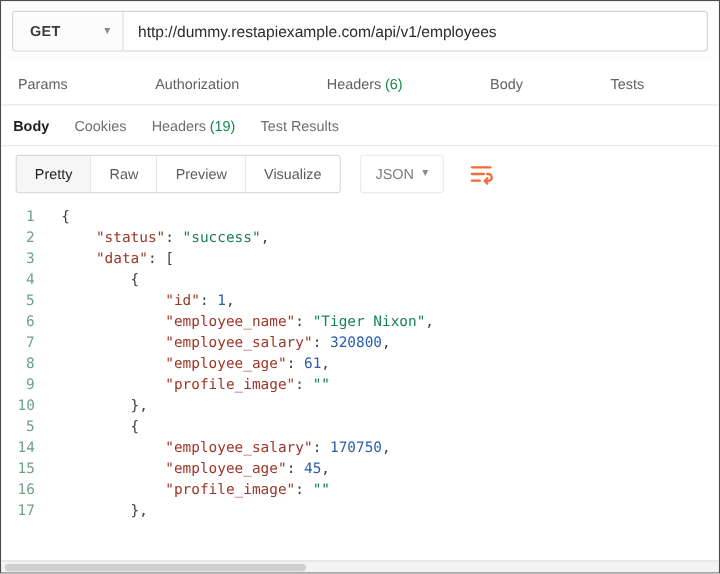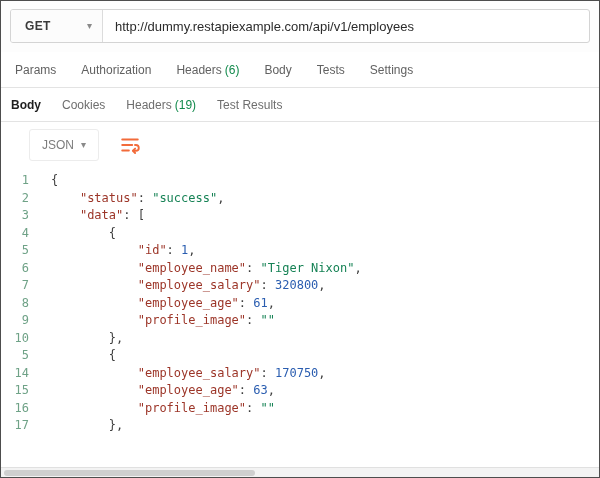--- a/index.html
+++ b/index.html
@@ -38,20 +38,21 @@
     padding: 0 12px; font-size: 13px; color: #2c2c2c;
     white-space: nowrap; overflow: hidden;
   }
 
   
   .req-tabs {
     display: flex; align-items: center;
     height: 36px; padding: 0 14px;
     border-bottom: 1px solid #e3e3e3;
     background: #fff;
+    gap: 48px;
   }
   .req-tab {
     font-size: 12px; color: #616161;
     margin-right: 25px; cursor: pointer; white-space: nowrap;
   }
   .req-tab:last-child { margin-right: 17px; }
   .tab-count { color: var(--count-green, #128a4c); margin-left: 3px; }
 
   
   .res-tabs {
@@ -155,20 +156,26 @@
     </div>
 
   <div class="res-tabs" id="res-tabs">
       <div class="res-tab active"><span>Body</span></div>
       <div class="res-tab"><span>Cookies</span></div>
       <div class="res-tab"><span>Headers</span><span class="tab-count">(19)</span></div>
       <div class="res-tab"><span>Test Results</span></div>
     </div>
 
   <div class="toolbar">
+    <div class="view-group" id="view-group">
+        <div class="view-btn active">Pretty</div>
+        <div class="view-btn">Raw</div>
+        <div class="view-btn">Preview</div>
+        <div class="view-btn">Visualize</div>
+      </div>
     <div class="format-select">
       <span>JSON</span>
       <span class="caret">▾</span>
     </div>
     <div class="wrap-btn">
       <span style="display:flex">
         <svg width="20" height="20" viewBox="0 0 18 18">
           <path d="M2 4h14" stroke="var(--accent,#f26b3a)" stroke-width="1.7" fill="none" stroke-linecap="round"></path>
           <path d="M2 9h9" stroke="var(--accent,#f26b3a)" stroke-width="1.7" fill="none" stroke-linecap="round"></path>
           <path d="M2 14h6" stroke="var(--accent,#f26b3a)" stroke-width="1.7" fill="none" stroke-linecap="round"></path>
@@ -185,21 +192,21 @@
       <div class="code-line"><span class="line-num">3</span><span class="line-content"><span class="tok-ws">    </span><span class="tok-key">"data"</span><span class="tok-pun">: [</span></span></div>
       <div class="code-line"><span class="line-num">4</span><span class="line-content"><span class="tok-ws">        </span><span class="tok-pun">{</span></span></div>
       <div class="code-line"><span class="line-num">5</span><span class="line-content"><span class="tok-ws">            </span><span class="tok-key">"id"</span><span class="tok-pun">: </span><span class="tok-num">1</span><span class="tok-pun">,</span></span></div>
       <div class="code-line"><span class="line-num">6</span><span class="line-content"><span class="tok-ws">            </span><span class="tok-key">"employee_name"</span><span class="tok-pun">: </span><span class="tok-str">"Tiger Nixon"</span><span class="tok-pun">,</span></span></div>
       <div class="code-line"><span class="line-num">7</span><span class="line-content"><span class="tok-ws">            </span><span class="tok-key">"employee_salary"</span><span class="tok-pun">: </span><span class="tok-num">320800</span><span class="tok-pun">,</span></span></div>
       <div class="code-line"><span class="line-num">8</span><span class="line-content"><span class="tok-ws">            </span><span class="tok-key">"employee_age"</span><span class="tok-pun">: </span><span class="tok-num">61</span><span class="tok-pun">,</span></span></div>
       <div class="code-line"><span class="line-num">9</span><span class="line-content"><span class="tok-ws">            </span><span class="tok-key">"profile_image"</span><span class="tok-pun">: </span><span class="tok-str">""</span></span></div>
       <div class="code-line"><span class="line-num">10</span><span class="line-content"><span class="tok-ws">        </span><span class="tok-pun">},</span></span></div>
       <div class="code-line"><span class="line-num">5</span><span class="line-content"><span class="tok-ws">        </span><span class="tok-pun">{</span></span></div>
       <div class="code-line"><span class="line-num">14</span><span class="line-content"><span class="tok-ws">            </span><span class="tok-key">"employee_salary"</span><span class="tok-pun">: </span><span class="tok-num">170750</span><span class="tok-pun">,</span></span></div>
-      <div class="code-line"><span class="line-num">15</span><span class="line-content"><span class="tok-ws">            </span><span class="tok-key">"employee_age"</span><span class="tok-pun">: </span><span class="tok-num">63</span><span class="tok-pun">,</span></span></div>
+      <div class="code-line"><span class="line-num">15</span><span class="line-content"><span class="tok-ws">            </span><span class="tok-key">"employee_age"</span><span class="tok-pun">: </span><span class="tok-num">45</span><span class="tok-pun">,</span></span></div>
       <div class="code-line"><span class="line-num">16</span><span class="line-content"><span class="tok-ws">            </span><span class="tok-key">"profile_image"</span><span class="tok-pun">: </span><span class="tok-str">""</span></span></div>
       <div class="code-line"><span class="line-num">17</span><span class="line-content"><span class="tok-ws">        </span><span class="tok-pun">},</span></span></div>
     </div>
 
   <div class="hscroll">
     <div class="hscroll-thumb"></div>
   </div>
 
 </div>
 

